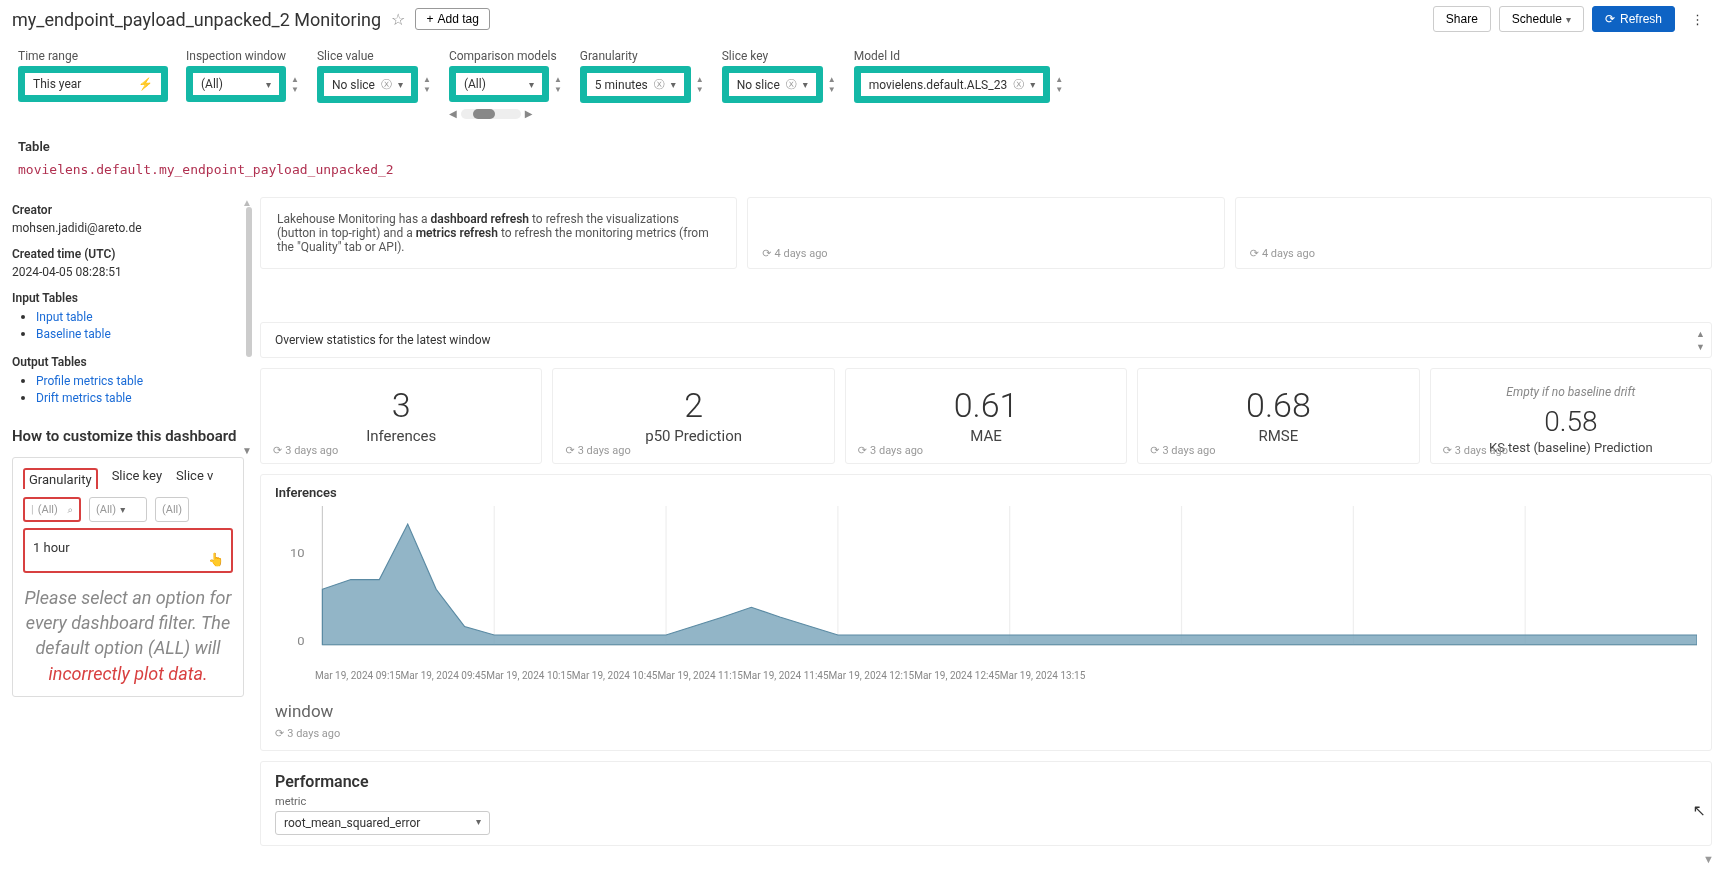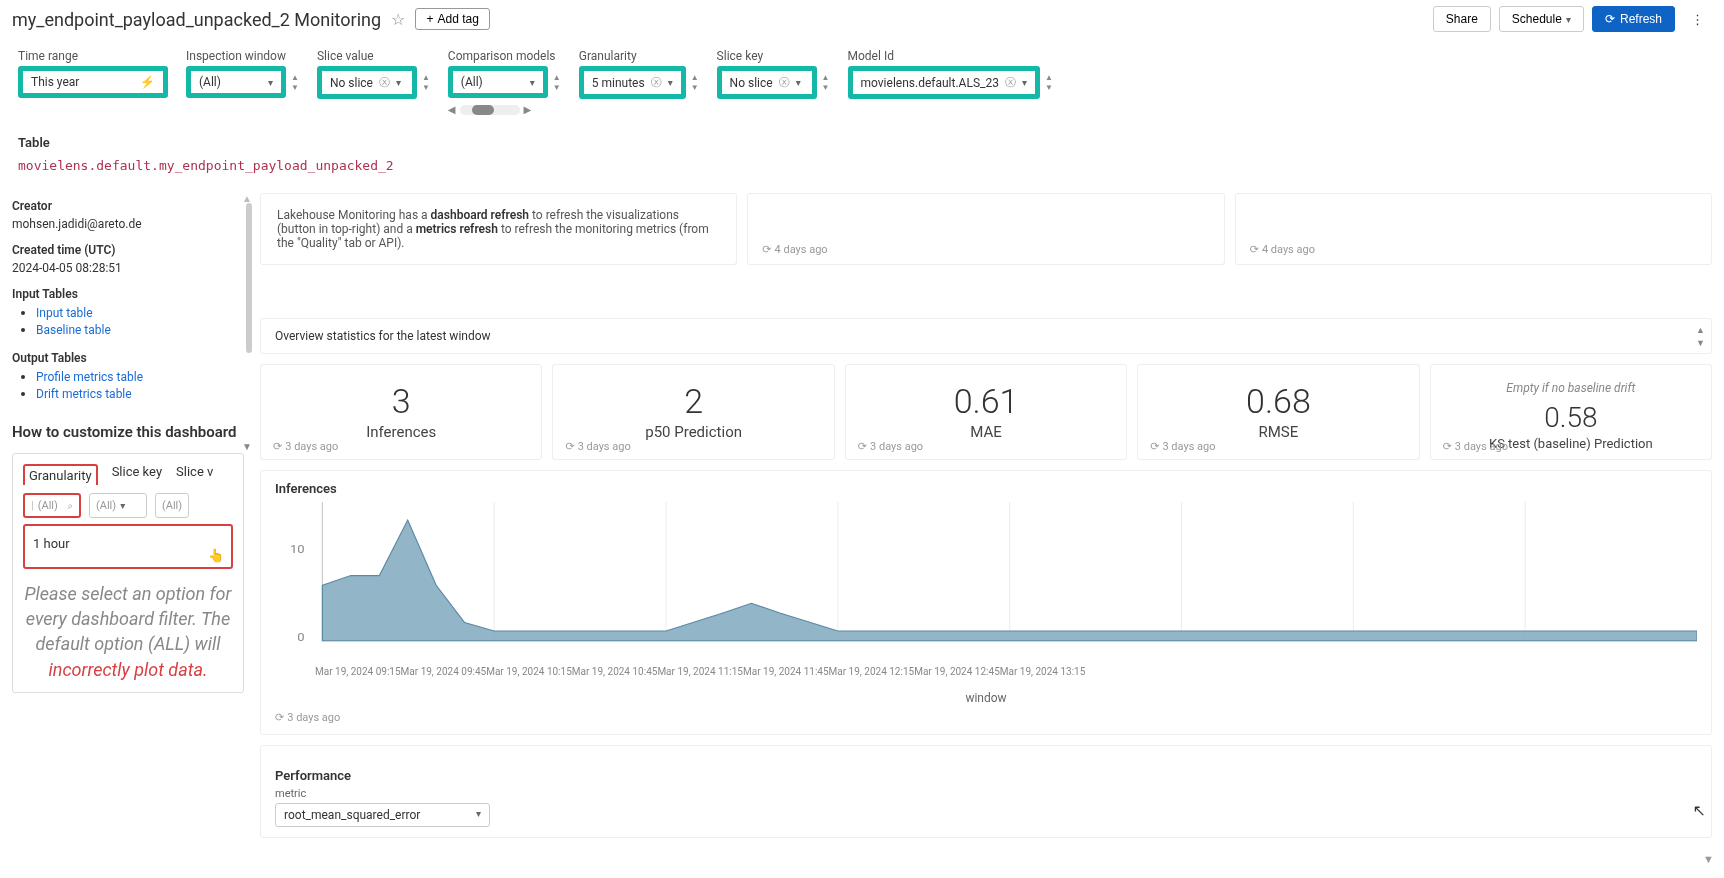--- a/index.html
+++ b/index.html
@@ -12,21 +12,21 @@
 .top-actions { margin-left: auto; display: flex; gap: 8px; align-items: center; }
 .btn { border: 1px solid #ccc; background: #fff; padding: 5px 12px; font-size: 12px; border-radius: 3px; cursor: pointer; }
 .btn-primary { background: #0e63c4; color: #fff; border-color: #0e63c4; display: flex; align-items: center; gap: 5px; }
 .schedule-btn { display: flex; align-items: center; gap: 4px; }
 .kebab { padding: 4px 8px; cursor: pointer; }
 
 .filters-bar { display: flex; gap: 18px; padding: 10px 18px; }
 .filter-group { display: flex; flex-direction: column; gap: 3px; }
 .filter-label { font-size: 12px; color: #555; }
 .filter-row { display: flex; align-items: center; gap: 3px; }
-.filter-input { border: 5px solid #14b8a6; border-radius: 3px; padding: 4px 8px; font-size: 12px; background: #fff; display: flex; align-items: center; gap: 6px; min-width: 100px; }
+.filter-input { border: 7px solid #14b8a6; border-radius: 3px; padding: 4px 8px; font-size: 12px; background: #fff; display: flex; align-items: center; gap: 6px; min-width: 100px; }
 .filter-input.wide { min-width: 150px; }
 .clear-x { color: #999; font-size: 11px; cursor: pointer; }
 .chevron-down { color: #666; font-size: 10px; }
 .stepper { display: flex; flex-direction: column; font-size: 8px; color: #888; gap: 1px; margin-left: 2px; }
 .scrub-bar { display: flex; align-items: center; gap: 4px; margin-top: 3px; font-size: 10px; color: #888; }
 .scrub-track { width: 60px; height: 10px; background: #eee; border-radius: 5px; position: relative; }
 .scrub-thumb { position: absolute; left: 12px; width: 22px; height: 10px; background: #888; border-radius: 5px; }
 
 .table-section { padding: 10px 18px 20px; }
 .section-heading { font-size: 13px; font-weight: 600; margin-bottom: 8px; }
@@ -73,24 +73,24 @@
 .stat-value { font-size: 34px; font-weight: 300; color: #333; }
 .stat-label { font-size: 15px; color: #444; margin-top: 2px; }
 .stat-ts { position: absolute; left: 12px; bottom: 6px; font-size: 11px; color: #999; display: flex; gap:3px; align-items:center; }
 .stat-note-italic { font-style: italic; color: #888; font-size: 12px; text-align: center; margin-bottom: 6px; }
 
 .chart-card { border: 1px solid #eee; border-radius: 3px; padding: 10px 14px; position: relative; }
 .chart-title { font-size: 13px; font-weight: 600; margin-bottom: 6px; }
 .chart-area { height: 160px; position: relative; }
 svg.area-chart { width: 100%; height: 100%; }
 .x-labels { display: flex; justify-content: flex-start; font-size: 10px; color: #888; padding-left: 40px; margin-top: 4px; }
-.x-axis-title { text-align: center; font-size: 12px; color: #666; margin-top: 14px; }
+.x-axis-title { text-align: left; font-size: 17px; color: #666; margin-top: 20px; }
 
 .perf-card { border: 1px solid #eee; border-radius: 3px; padding: 10px 14px; position: relative; }
-.perf-title { font-size: 13px; font-weight: 600; margin-top: 12px; }
+.perf-title { font-size: 16px; font-weight: 600; }
 .metric-label { font-size: 11px; color: #666; margin-top: 4px; }
 .metric-dd { border: 1px solid #ccc; border-radius: 3px; padding: 4px 8px; font-size: 12px; width: 215px; display: flex; justify-content: space-between; margin-top: 3px; }
 .scroll-indicator { position: fixed; right: 10px; bottom: 12px; font-size: 11px; color: #999; }
 .cursor-arrow { position: fixed; right: 18px; bottom: 58px; font-size: 16px; }
 </style>
 </head>
 <body>
 
 <div class="top-bar">
   <div class="title">my_endpoint_payload_unpacked_2 Monitoring</div>

